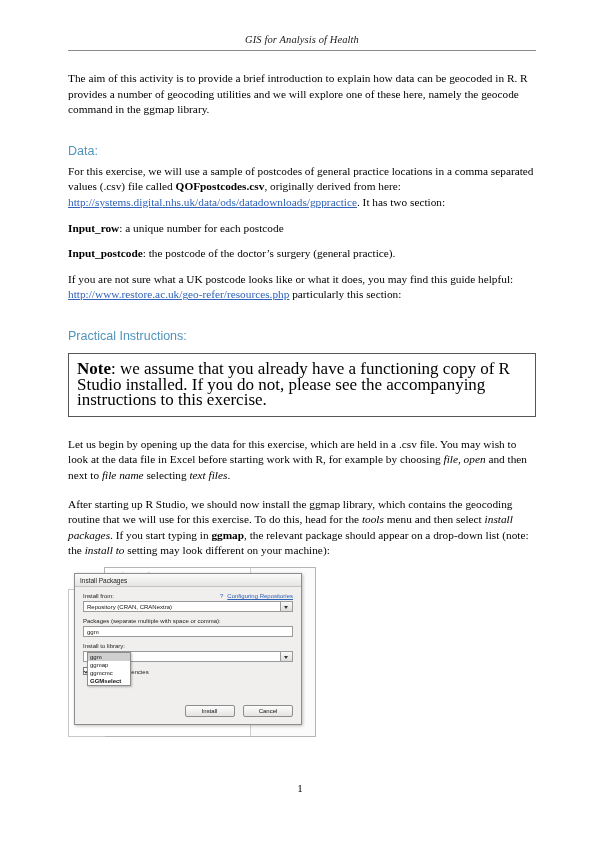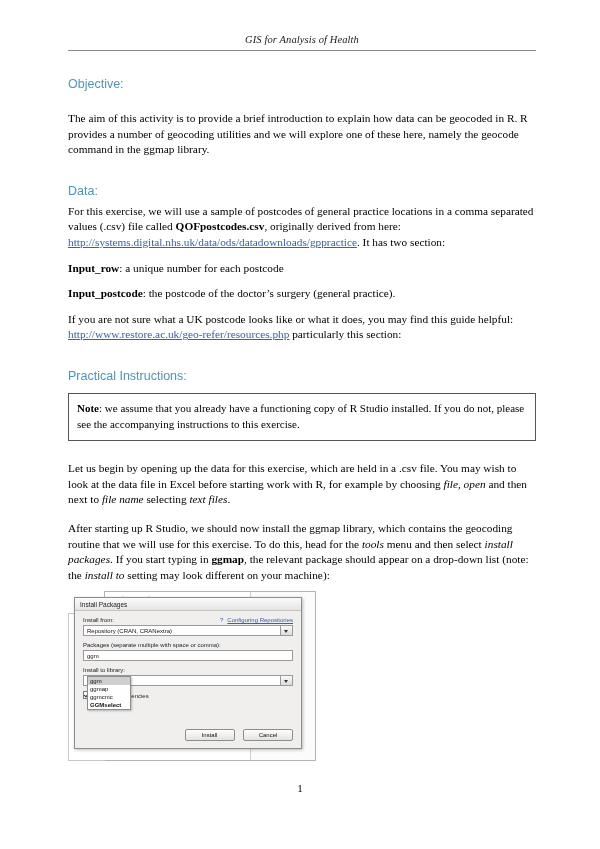--- a/index.html
+++ b/index.html
@@ -66,21 +66,21 @@
   .lnk {
     color: #2f62b8;
     text-decoration: underline;
   }
   .bold { font-weight: bold; }
   .ital { font-style: italic; }
   .notebox {
     border: 1px solid #555;
     padding: 7px 8px 8px 8px;
     margin: 10px 0 4px 0;
-    font-size: 11px;
+    font-size: 17px;
     line-height: 15.6px;
   }
   .pagenum {
     position: absolute;
     bottom: 55px;
     left: 0;
     width: 600px;
     text-align: center;
     font-size: 11px;
     color: #000;
@@ -270,21 +270,20 @@
   }
 </style>
 </head>
 <body>
 
 <div class="page">
 
   <div class="header">GIS for Analysis of Health</div>
 
 
-  <h2 class="section">Objective:</h2>
   <p class="body spaced">The aim of this activity is to provide a brief introduction to explain how data can be geocoded in R.  R provides a number of geocoding utilities and we will explore one of these here, namely the geocode command in the ggmap library.</p>
 
   <h2 class="section">Data:</h2>
   <p class="body"><span>For this exercise, we will use a sample of postcodes of general practice locations in a comma separated values (.csv) file called </span><span class="bold">QOFpostcodes.csv</span><span>, originally derived from here: </span><a class="lnk" href="#">http://systems.digital.nhs.uk/data/ods/datadownloads/gppractice</a><span>. It has two section:</span></p>
 
   <div style="height:10px"></div>
   <p class="body"><span class="bold">Input_row</span><span>: a unique number for each postcode</span></p>
 
   <div style="height:10px"></div>
   <p class="body"><span class="bold">Input_postcode</span><span>: the postcode of the doctor’s surgery (general practice).</span></p>

